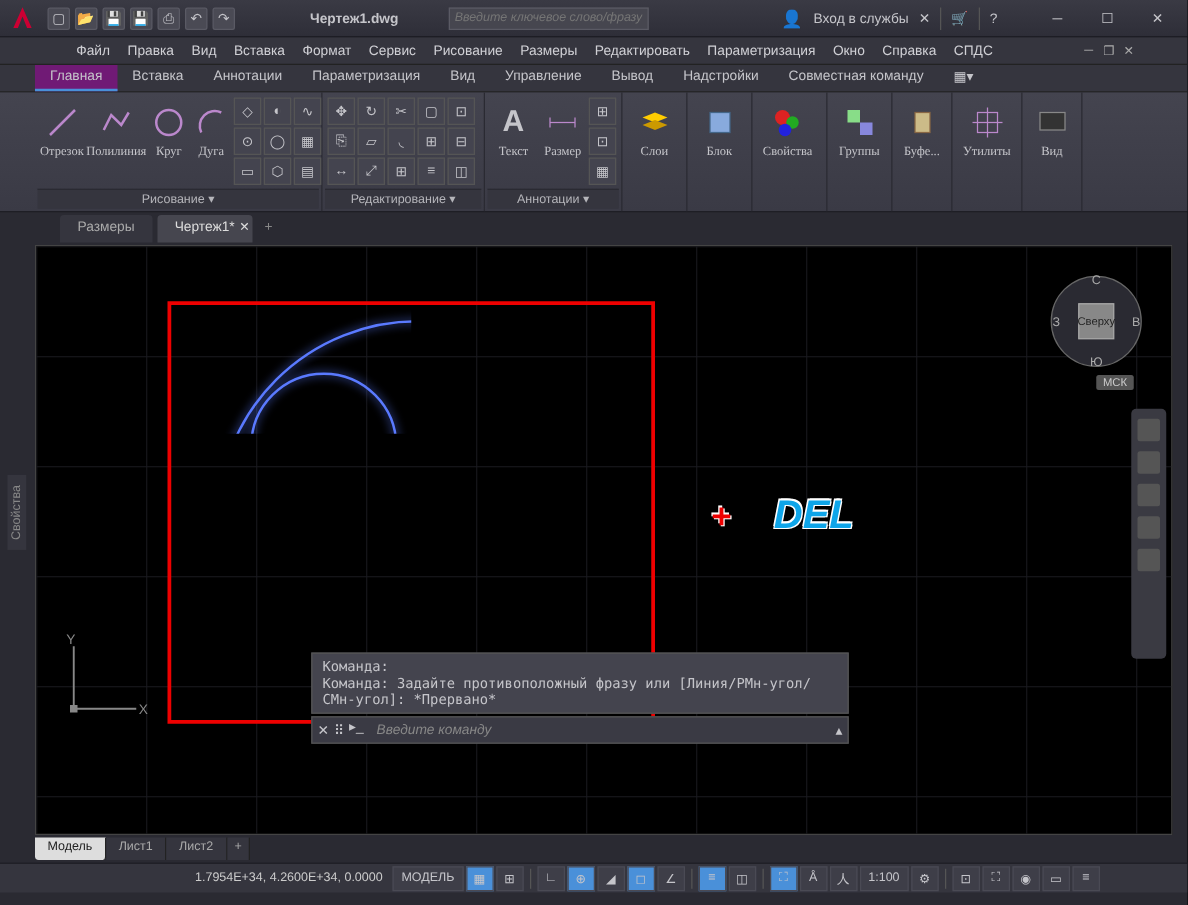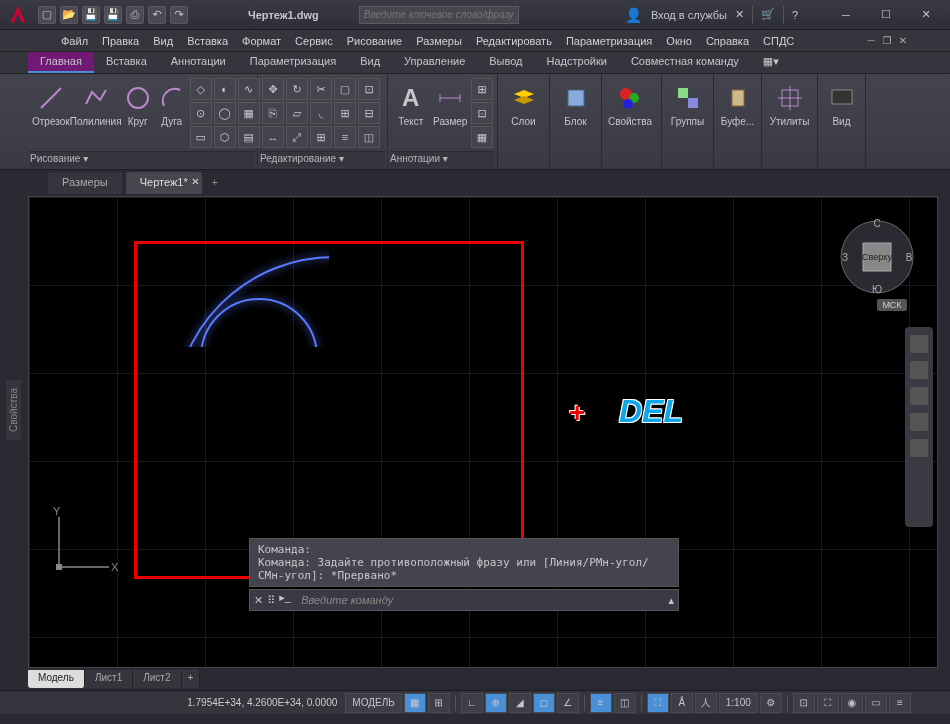--- a/index.html
+++ b/index.html
@@ -27,24 +27,24 @@
 
 
 .ribbon-tabs { height: 22px; background: #35353e; display: flex; padding: 0 28px; border-bottom: 1px solid #222; }
 .rtab { padding: 3px 12px; color: #c5c5ca; font-size: 11px; }
 .rtab.active { background: #701a75; border-bottom: 2px solid #4a90d9; }
 
 
 .ribbon { height: 96px; background: linear-gradient(#44444f, #3a3a45); display: flex; border-bottom: 1px solid #1a1a20; padding-left: 28px; }
 .panel { border-right: 1px solid #2a2a32; display: flex; flex-direction: column; padding: 2px; }
 .panel-body { flex: 1; display: flex; align-items: flex-start; gap: 2px; padding: 2px; }
-.panel-title { height: 16px; background: #35353e; font-size: 10px; color: #b5b5ba; padding-top: 1px; border-top: 1px solid #2a2a32; }
+.panel-title { height: 16px; background: #35353e; text-align: center; font-size: 10px; color: #b5b5ba; padding-top: 1px; border-top: 1px solid #2a2a32; }
 .big-btn { width: 48px; display: flex; flex-direction: column; align-items: center; gap: 2px; padding-top: 4px; }
 .big-btn .ic { width: 32px; height: 32px; display:flex; align-items:center; justify-content:center; }
-.big-btn .lbl { font-size: 10px; text-align: right; }
+.big-btn .lbl { font-size: 10px; text-align: right; font-family: Liberation Serif, serif; }
 .small-grid { display: grid; grid-template-columns: repeat(3, 22px); grid-auto-rows: 22px; gap: 2px; }
 .small-grid2 { display: grid; grid-template-columns: repeat(5, 22px); grid-auto-rows: 22px; gap: 2px; }
 .sbtn { width: 22px; height: 22px; border: 1px solid #555; background: #44444f; display:flex; align-items:center; justify-content:center; }
 
 
 .filetabs { height: 24px; background: #2a2a32; display: flex; align-items: flex-end; padding-left: 48px; gap: 4px; }
 .ftab { height: 22px; padding: 4px 14px 0; background: #35353e; border-radius: 3px 3px 0 0; font-size: 11px; color: #aaa; position: relative; }
 .ftab.active { background: #46464f; color: #ddd; }
 .ftab-close { position:absolute; right:2px; top:4px; font-size:10px; }
 .ftab-add { width: 18px; height: 18px; color: #888; text-align:center; }
@@ -55,33 +55,33 @@
 .circles { position: absolute; inset: 0; }
 .selection-rect { position: absolute; left: 105px; top: 44px; width: 390px; height: 338px; border: 3px solid #e00; }
 .annotation-plus { position:absolute; left:540px; top:200px; color:#e00; font-size:28px; font-weight:bold; text-shadow:1px 1px 0 #fff, -1px -1px 0 #fff; }
 .annotation-del { position:absolute; left:590px; top:196px; color:#0ea5e9; font-size:32px; font-weight:bold; font-style:italic; text-shadow:1px 1px 0 #fff, -1px -1px 0 #fff, 1px -1px 0 #fff, -1px 1px 0 #fff; }
 .ucs-icon { position: absolute; left: 10px; bottom: 80px; }
 .viewcube { position: absolute; right: 20px; top: 20px; width: 80px; height: 80px; }
 .navbar { position: absolute; right: 4px; top: 130px; width: 28px; height: 200px; background: #3a3a42; border-radius: 4px; display:flex; flex-direction:column; align-items:center; gap:8px; padding:8px 0; }
 .nav-tool { width:18px; height:18px; background:#555; border-radius:2px; }
 
 
-.cmdline { position: absolute; bottom: 56px; left: 220px; width: 430px; margin-top: 21px; }
+.cmdline { position: absolute; bottom: 72px; left: 220px; width: 430px; margin-top: 21px; }
 .cmd-hist { background: #44444e; border: 1px solid #555; padding: 4px 8px; font-family: monospace; font-size: 11px; color: #c5c5ca; }
 .cmd-input { height: 22px; background: #3a3a44; border: 1px solid #555; display: flex; align-items: center; padding: 0 4px; margin-top: 2px; }
 .cmd-icon { width: 18px; height: 18px; margin-right: 4px; }
 .cmd-text { color: #888; font-style: italic; font-size: 11px; }
 
 
 .layouttabs { position: absolute; bottom: 36px; left: 28px; height: 18px; display: flex; }
 .ltab { padding: 2px 10px; background: #35353e; font-size: 10px; border-right: 1px solid #222; color:#aaa; }
 .ltab.active { background: #ddd; color: #222; border-radius: 0 0 3px 3px; }
 
 
-.statusbar { position: absolute; bottom: 10px; left: 0; right: 0; height: 24px; background: #35353e; display: flex; align-items: center; padding: 0 8px 0 150px; gap: 2px; border-top: 1px solid #1a1a20; justify-content: center; }
+.statusbar { position: absolute; bottom: 10px; left: 0; right: 0; height: 24px; background: #35353e; display: flex; align-items: center; padding: 0 8px 0 150px; gap: 2px; border-top: 1px solid #1a1a20; }
 .coords { font-size: 10px; color: #ccc; padding: 0 6px; }
 .stat-btn { width: 22px; height: 20px; background: #3e3e48; border: 1px solid #4a4a54; display:flex; align-items:center; justify-content:center; font-size:10px; }
 .stat-btn.on { background:#4a90d9; }
 .stat-sep { width: 1px; height: 16px; background: #555; margin: 0 3px; }
 
 
 .side-label { position: absolute; left: 6px; top: 380px; writing-mode: vertical-lr; transform: rotate(180deg); color: #888; font-size: 10px; background:#35353e; padding:8px 2px; }
 </style>
 </head>
 <body>

